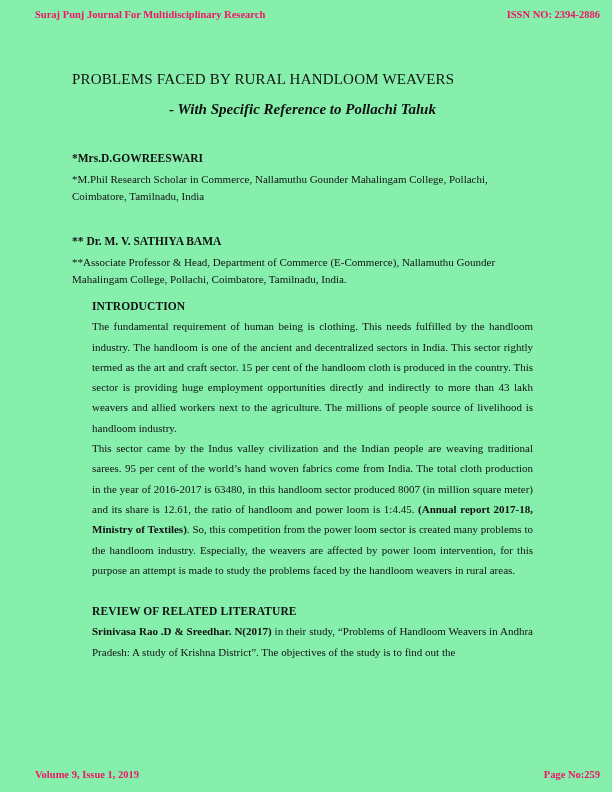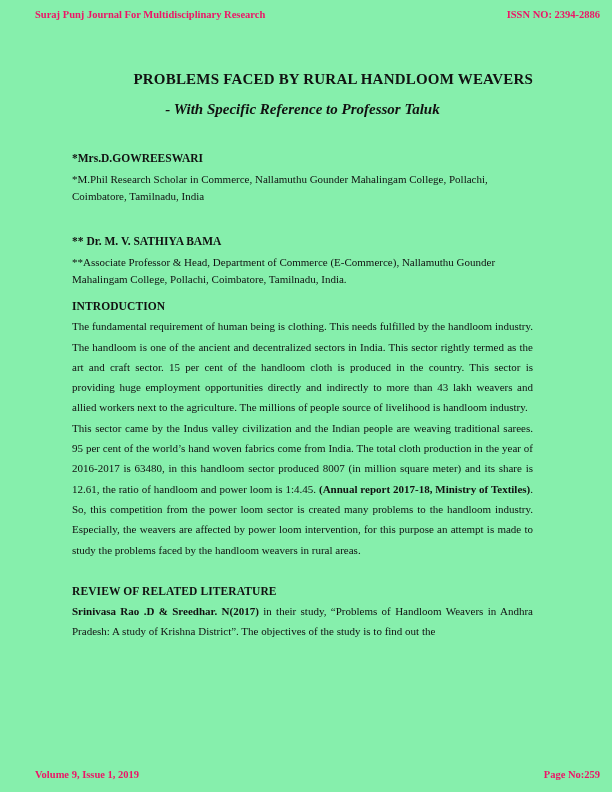--- a/index.html
+++ b/index.html
@@ -29,22 +29,22 @@
   .running-header { top: 8px; }
   .running-footer { bottom: 11px; }
 
   .content {
     position: absolute;
     top: 64px;
     left: 72px;
     width: 461px;
   }
   .title {
-    text-align: right;
-    font-weight: bold;
+    text-align: left;
+    font-weight: normal;
     font-size: 15px;
     line-height: 30px;
     letter-spacing: 0.2px;
   }
   .subtitle {
     text-align: center;
     font-weight: bold;
     font-style: italic;
     font-size: 15px;
     line-height: 30px;
@@ -54,21 +54,21 @@
     font-weight: bold;
     font-size: 11.5px;
     line-height: 25px;
   }
   .author-affiliation {
     font-size: 11px;
     line-height: 17px;
   }
   .author-group-2 { margin-top: 24px; }
 
-  .article-section { margin-top: 8px; }
+  .article-section { margin-top: 8px; margin-left: 20px; }
   .section-heading {
     font-weight: bold;
     font-size: 11.5px;
     line-height: 20.3px;
     letter-spacing: 0.1px;
   }
   .para {
     margin: 0;
     text-align: justify;
     font-size: 11px;
@@ -83,21 +83,21 @@
 <div class="page" style="--accent: #ed1567;">
 
   <div class="running-header">
     <span>Suraj Punj Journal For Multidisciplinary Research</span>
     <span>ISSN NO: 2394-2886</span>
   </div>
 
   <div class="content">
 
     <div class="title">PROBLEMS FACED BY RURAL HANDLOOM WEAVERS</div>
-    <div class="subtitle">- With Specific Reference to Professor Taluk</div>
+    <div class="subtitle">- With Specific Reference to Pollachi Taluk</div>
 
     <div class="authors-block">
       <div class="author-group-1">
         <div class="author-name">*Mrs.D.GOWREESWARI</div>
         <div class="author-affiliation">*M.Phil Research Scholar in Commerce, Nallamuthu Gounder Mahalingam College, Pollachi, Coimbatore, Tamilnadu, India</div>
       </div>
       <div class="author-group-2">
         <div class="author-name">** Dr. M. V. SATHIYA BAMA</div>
         <div class="author-affiliation">**Associate Professor &amp; Head, Department of Commerce (E-Commerce), Nallamuthu Gounder Mahalingam College, Pollachi, Coimbatore, Tamilnadu, India.</div>
       </div>

